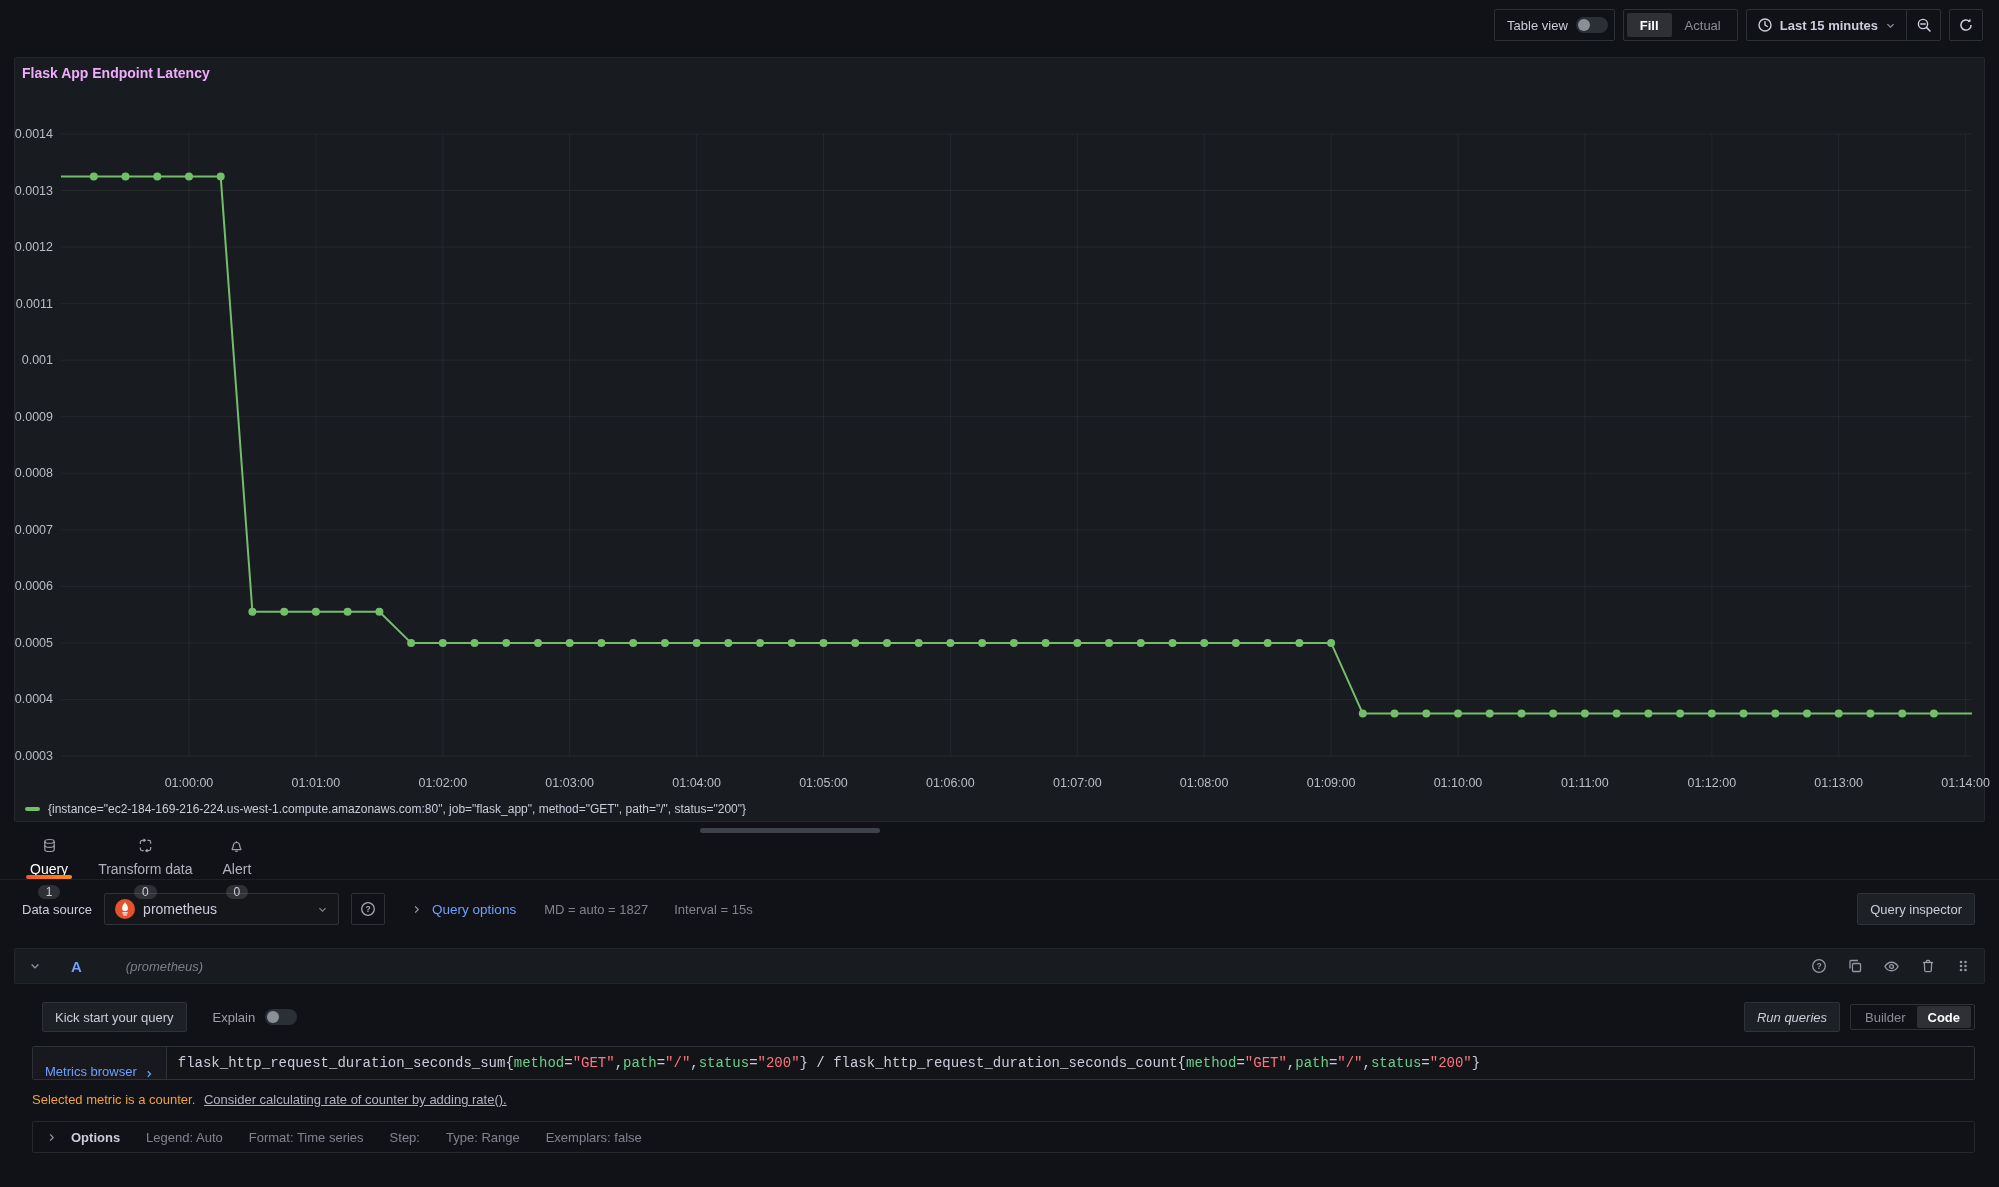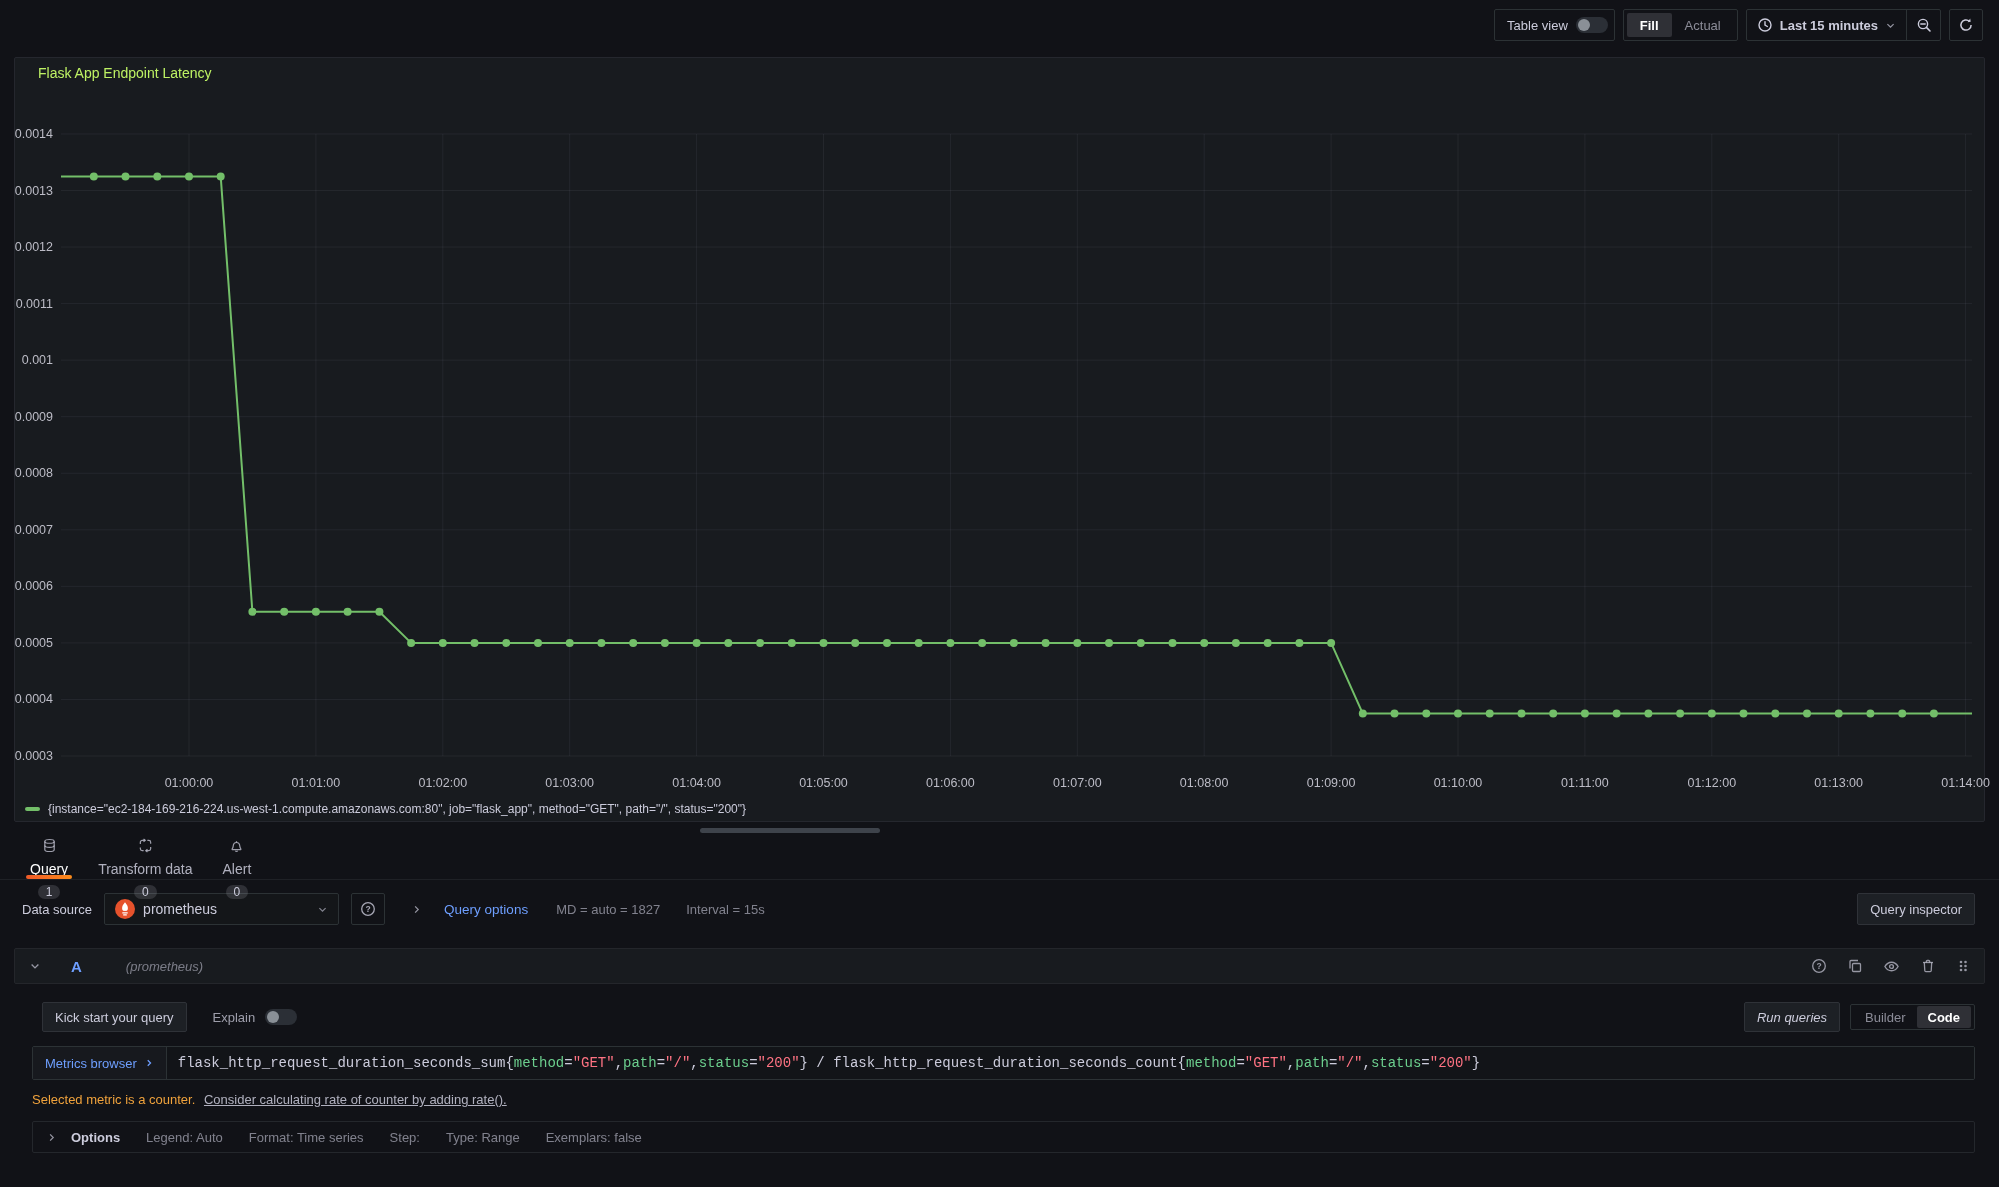--- a/index.html
+++ b/index.html
@@ -25,22 +25,22 @@
   .time-btn { display:flex; align-items:center; gap:7px; padding:0 10px; height:100%; }
   .time-label { font-size:13px; font-weight:600; color:#ccccdc; }
   .zoomout-btn { width:34px; height:100%; display:flex; align-items:center;
     justify-content:center; border-left:1px solid #2c3235; }
   .icon-sq { width:34px; height:32px; display:flex; align-items:center; justify-content:center; }
   svg.ic { display:block; }
 
   
   .panel { margin:7px 14px 0 14px; height:765px; background:#181b1f;
     border:1px solid #25272e; border-radius:2px; position:relative; }
-  .panel-title { position:absolute; top:7px; left:23px; font-size:14px; font-weight:400;
-    color:#bef264; z-index:2; }
+  .panel-title { position:absolute; top:7px; left:7px; font-size:14px; font-weight:700;
+    color:#f0abfc; z-index:2; }
   .panel svg.chart { position:absolute; left:0; top:0; overflow:visible; }
   .legend-row { position:absolute; left:10px; bottom:5px; display:flex; align-items:center;
     gap:8px; z-index:2; cursor:pointer; }
   .legend-dash { width:15px; height:4px; border-radius:2px; }
   .legend-text { font-size:12px; color:#ccccdc; }
 
   
   .handle-row { height:16px; position:relative; }
   .pane-handle { position:absolute; left:700px; top:6px; width:180px; height:5px;
     border-radius:3px; background:#3e434b; cursor:row-resize; }
@@ -59,21 +59,21 @@
 
   
   .ds-row { height:58px; display:flex; align-items:center; gap:12px; padding:0 24px 0 22px; }
   .ds-label { font-size:13px; font-weight:500; color:#ccccdc; }
   .select { width:235px; height:32px; display:flex; align-items:center; gap:8px;
     padding:0 10px; background:#141619; border:1px solid #2c3235; border-radius:2px;
     font-size:14px; cursor:pointer; }
   .select .chev { margin-left:auto; color:rgba(204,204,220,.6); display:flex; }
   .info-btn { width:34px; height:32px; display:flex; align-items:center; justify-content:center;
     border:1px solid #2c3235; border-radius:2px; cursor:pointer; color:rgba(204,204,220,.8); }
-  .qopts { display:flex; align-items:center; gap:22px; margin-left:14px; cursor:pointer; }
+  .qopts { display:flex; align-items:center; gap:10px; margin-left:14px; cursor:pointer; }
   .link-blue { color:#6e9fff; font-size:13.5px; font-weight:500; }
   .dim-text { font-size:13px; color:rgba(204,204,220,.6); }
   .ds-stats { display:flex; gap:26px; margin-left:16px; }
   .spacer { flex:1; }
   .btn { height:32px; padding:0 12px; display:inline-flex; align-items:center; gap:6px;
     background:#1d2025; border:1px solid #2f3238; border-radius:2px; color:#ccccdc;
     font-size:13px; font-weight:500; cursor:pointer; }
 
   
   .qrow { margin:10px 14px 0 14px; height:36px; background:#181b1f;
@@ -88,21 +88,21 @@
   
   .toolbar-row { margin:18px 24px 0 42px; display:flex; align-items:center; }
   .explain { display:flex; align-items:center; gap:10px; margin-left:26px; }
   .explain-label { font-size:13px; color:rgba(204,204,220,.75); }
   .right-tools { margin-left:auto; display:flex; align-items:center; gap:10px; }
   .seg-sm { height:26px; }
   .seg-sm .seg { height:22px; padding:0 11px; }
 
   .editor-row { margin:14px 24px 0 32px; display:flex; border:1px solid #2c3235;
     border-radius:2px; height:34px; overflow:hidden; }
-  .mb-cell { display:flex; align-items:center; gap:7px; padding:0 12px; background:#17191e;
+  .mb-cell { display:flex; align-items:flex-end; gap:7px; padding:0 12px; background:#17191e;
     border-right:1px solid #2c3235; cursor:pointer; white-space:nowrap; }
   .mb-cell .link-blue { font-size:13px; }
   .code-cell { flex:1; display:flex; align-items:center; padding:0 11px; background:#121418;
     font-family:"Liberation Mono", monospace; font-size:14px; white-space:pre; cursor:text; }
   .tok-plain { color:#ccccdc; }
   .tok-label { color:#6ccf8e; }
   .tok-string { color:#ff7383; }
 
   .warning-row { margin:12px 24px 0 32px; font-size:13px; }
   .warn-bold { color:#f0a23c; font-weight:500; }

